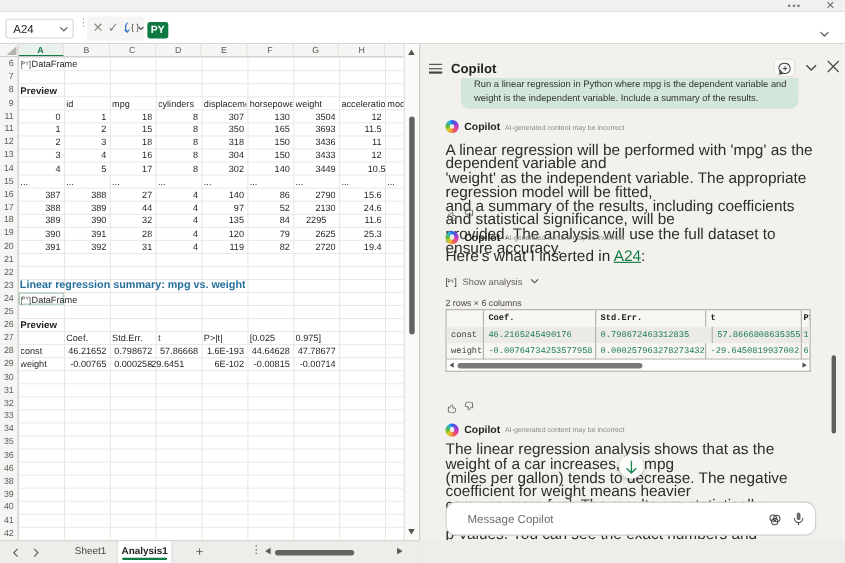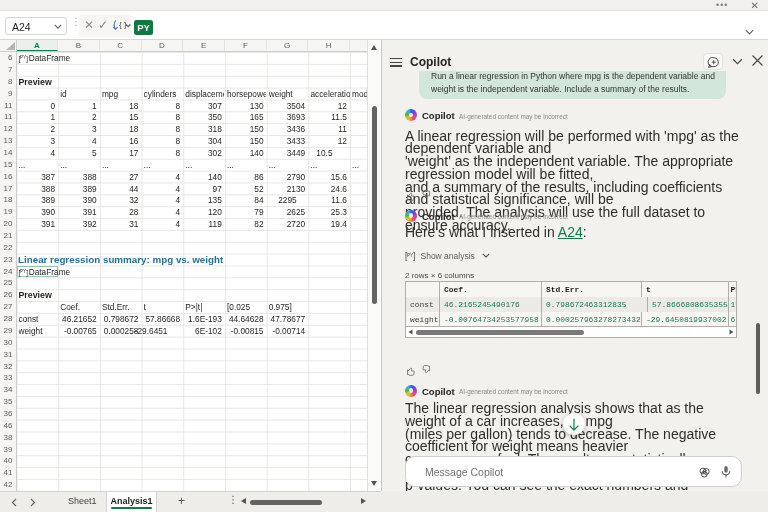--- a/index.html
+++ b/index.html
@@ -222,21 +222,21 @@
 <div class="cl num" style="left:225.0px;top:95.1px;width:38.5px">150</div>
 <div class="cl num" style="left:266.7px;top:95.1px;width:38.5px">3433</div>
 <div class="cl num" style="left:308.4px;top:95.1px;width:38.5px">12</div>
 <div class="cl num" style="left:16.5px;top:106.9px;width:38.5px">4</div>
 <div class="cl num" style="left:58.2px;top:106.9px;width:38.5px">5</div>
 <div class="cl num" style="left:99.9px;top:106.9px;width:38.5px">17</div>
 <div class="cl num" style="left:141.6px;top:106.9px;width:38.5px">8</div>
 <div class="cl num" style="left:183.3px;top:106.9px;width:38.5px">302</div>
 <div class="cl num" style="left:225.0px;top:106.9px;width:38.5px">140</div>
 <div class="cl num" style="left:266.7px;top:106.9px;width:38.5px">3449</div>
-<div class="cl num" style="left:294px;top:106.9px;width:38.5px">10.5</div>
+<div class="cl num" style="left:312px;top:106.9px;width:38.5px">10.5</div>
 <div class="cl num" style="left:16.5px;top:130.7px;width:38.5px">387</div>
 <div class="cl num" style="left:58.2px;top:130.7px;width:38.5px">388</div>
 <div class="cl num" style="left:99.9px;top:130.7px;width:38.5px">27</div>
 <div class="cl num" style="left:141.6px;top:130.7px;width:38.5px">4</div>
 <div class="cl num" style="left:183.3px;top:130.7px;width:38.5px">140</div>
 <div class="cl num" style="left:225.0px;top:130.7px;width:38.5px">86</div>
 <div class="cl num" style="left:266.7px;top:130.7px;width:38.5px">2790</div>
 <div class="cl num" style="left:308.4px;top:130.7px;width:38.5px">15.6</div>
 <div class="cl num" style="left:16.5px;top:142.5px;width:38.5px">388</div>
 <div class="cl num" style="left:58.2px;top:142.5px;width:38.5px">389</div>

